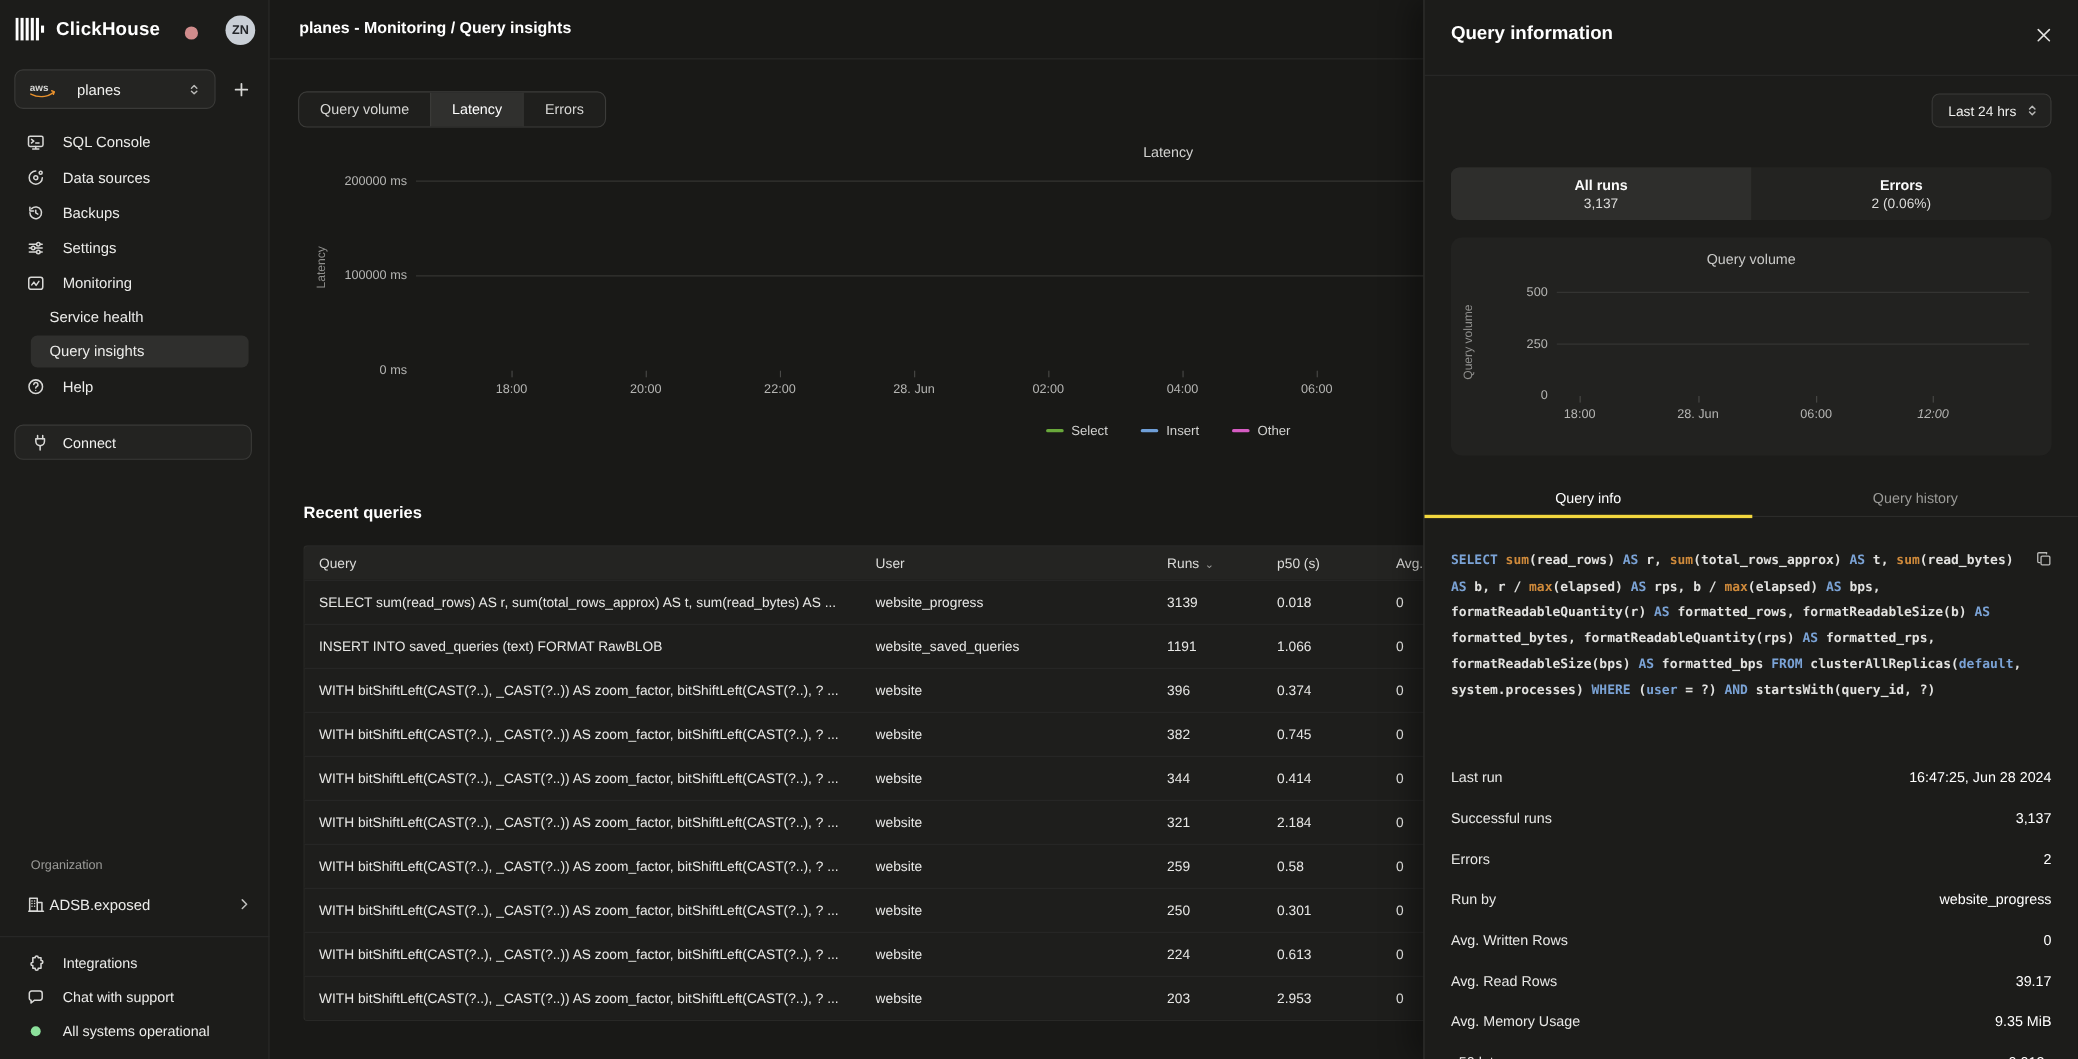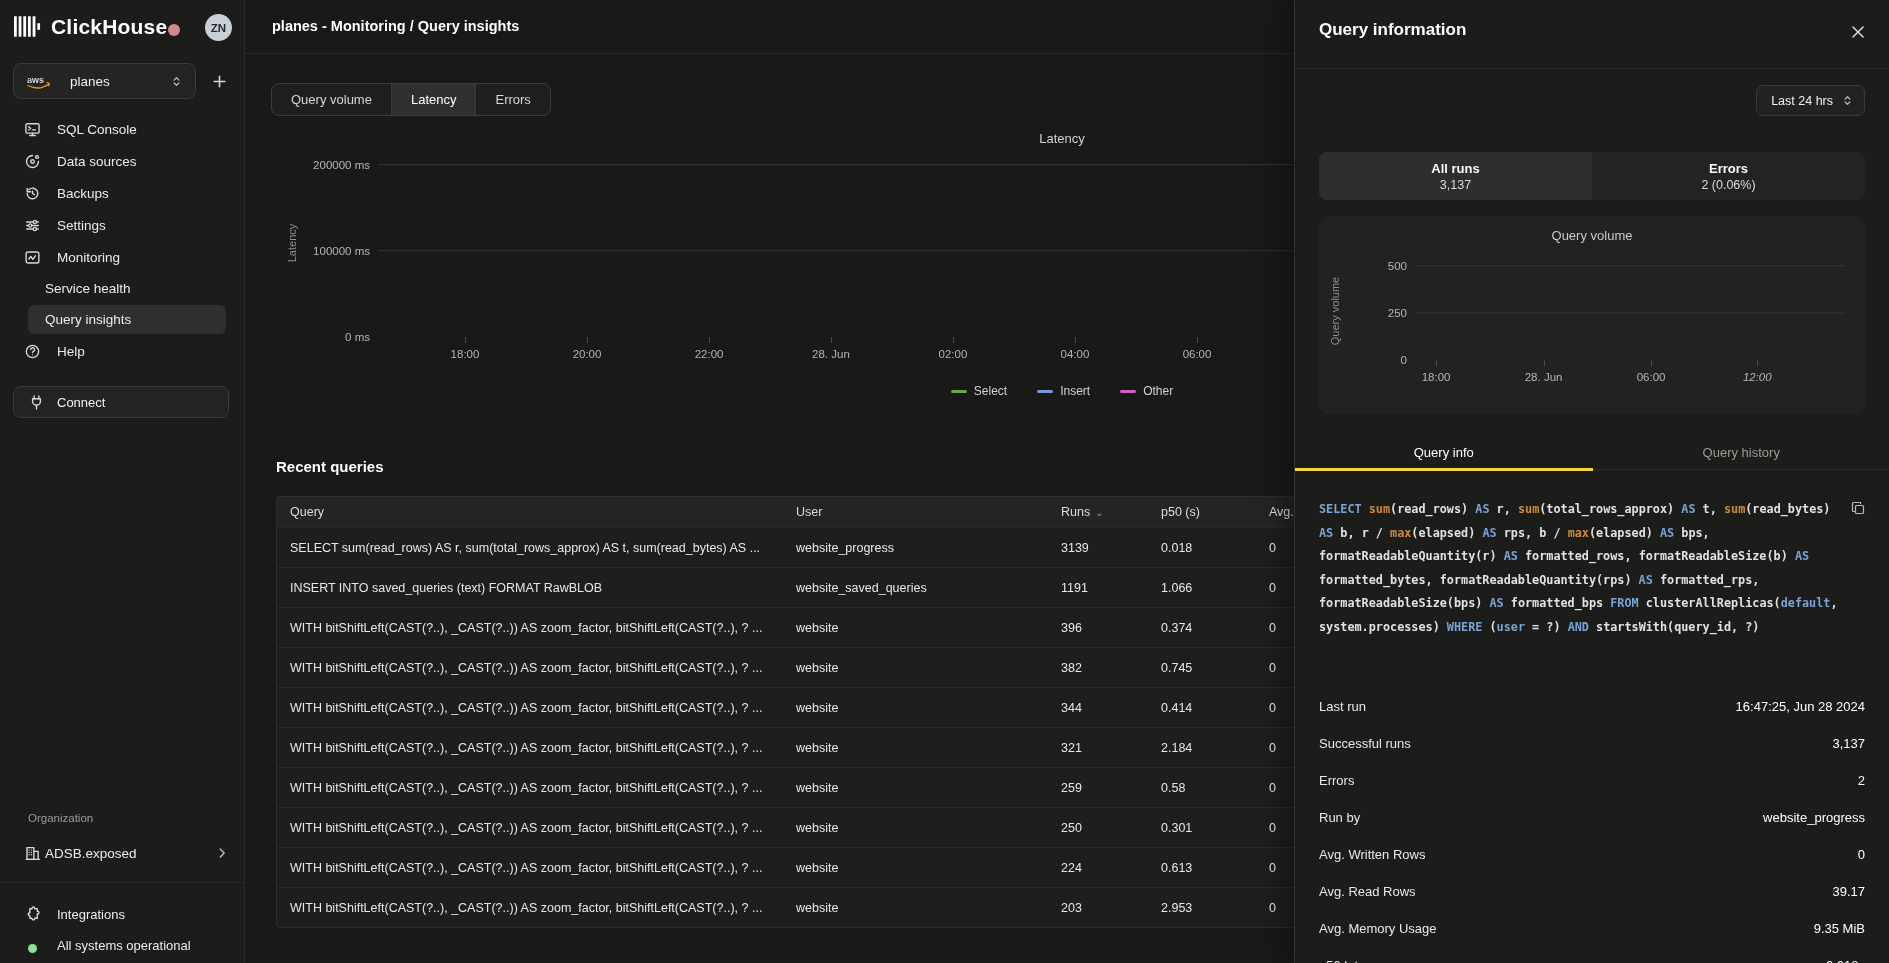--- a/index.html
+++ b/index.html
@@ -7,21 +7,21 @@
 html,body{width:1889px;height:963px;overflow:hidden;background:#191917;
   font-family:"Liberation Sans",sans-serif;color:#ececea}
 #app{position:relative;width:1889px;height:963px}
 
 
 #sidebar{position:absolute;left:0;top:0;width:245px;height:963px;background:#1c1c1a;
   border-right:1px solid #2a2a28;z-index:5}
 .brand-row{position:absolute;left:14px;top:14px;display:flex;align-items:center;gap:10px}
 .logo{width:27px;height:25px;color:#fff}
 .logo svg{width:100%;height:100%;display:block}
-.brand-name{font-size:21px;font-weight:700;color:#fff;letter-spacing:.2px}
+.brand-name{font-size:17px;font-weight:700;color:#fff;letter-spacing:.2px}
 .notif-dot{position:absolute;left:168px;top:24px;width:12px;height:12px;border-radius:50%;background:#d08c8c}
 .avatar{position:absolute;left:205px;top:14px;width:27px;height:27px;border-radius:50%;background:#c9cfd6;
   color:#23262a;font-size:11.5px;font-weight:700;display:flex;align-items:center;justify-content:center}
 .svc-select{position:absolute;left:13px;top:63px;width:183px;height:36px;background:#242422;
   border:1px solid #3a3a38;border-radius:8px;display:flex;align-items:center;gap:18px;padding:0 12px;cursor:pointer}
 .aws{width:26px;height:15px;flex:0 0 26px}
 .svc-label{font-size:13.5px;color:#f0f0ee;flex:1}
 .updown{width:13px;height:13px;color:#b9b9b7}
 .add-btn{position:absolute;left:206px;top:68px;width:26px;height:26px;display:flex;align-items:center;
   justify-content:center;color:#cfcfcd;cursor:pointer;border-radius:6px}
@@ -31,21 +31,21 @@
 .nav-item{height:32px;display:flex;align-items:center;padding-left:24px;gap:16px;font-size:13.5px;color:#ececea;cursor:pointer}
 .sub-item{height:31px;display:flex;align-items:center;padding-left:45px;font-size:13.5px;color:#ececea;cursor:pointer}
 .sub-item.active{margin:1px 16px 1px 28px;padding-left:17px;background:#2f2f2d;border-radius:6px;height:29px}
 .connect-btn{position:absolute;left:13px;top:386px;width:216px;height:32px;border:1px solid #3a3a38;background:#232321;
   border-radius:8px;display:flex;align-items:center;gap:12px;padding:0 14px;font-size:13px;color:#f0f0ee;cursor:pointer}
 #side-footer{position:absolute;left:0;bottom:0;width:245px;padding-bottom:10px}
 .org-heading{padding:0 0 12px 28px;font-size:11.5px;color:#9b9b98}
 .org-row{height:34px;display:flex;align-items:center;gap:4px;padding:0 16px 0 24px;font-size:13.5px;cursor:pointer}
 .org-row .chev{margin-left:auto;width:14px;height:14px;color:#bdbdbb}
 .foot-sep{border-top:1px solid #2a2a28;margin-top:12px;padding-top:8px}
-.foot-row{height:31px;display:flex;align-items:flex-end;gap:16px;padding-left:24px;font-size:13px;color:#ececea;cursor:pointer}
+.foot-row{height:31px;display:flex;align-items:center;gap:16px;padding-left:24px;font-size:13px;color:#ececea;cursor:pointer}
 .status-wrap{display:flex;align-items:center;justify-content:center;width:17px}
 .status-dot{width:9px;height:9px;border-radius:50%;background:#8ce09b}
 
 
 #main{position:absolute;left:245px;top:0;width:1644px;height:963px}
 #main-header{position:absolute;left:0;top:0;width:1060px;height:54px;border-bottom:1px solid #2a2a28}
 #page-title{position:absolute;left:27px;top:18px;font-size:14.5px;font-weight:700;color:#fff}
 .seg{position:absolute;left:26px;top:83px;height:33px;display:flex;border:1px solid #3c3c3a;border-radius:8px;
   overflow:hidden;background:#1f1f1d}
 .seg-cell{display:flex;align-items:center;justify-content:center;padding:0 19px;font-size:13px;color:#d6d6d4;
@@ -261,20 +261,28 @@
       <div class="foot-sep">
         <div class="foot-row">
           <span class="ic">
               <svg viewBox="0 0 16 16" fill="none" stroke="currentColor" stroke-width="1.3" stroke-linecap="round" stroke-linejoin="round">
                 <path d="M5.5 3.5h2v-.3a1.3 1.3 0 0 1 2.6 0v.3h2.4v2.4h.3a1.3 1.3 0 0 1 0 2.6h-.3v4h-2.4v.3a1.3 1.3 0 0 1-2.6 0v-.3H5.5v-2.4h-.3a1.3 1.3 0 0 1 0-2.6h.3z"></path>
               </svg>
             </span>
           <span>Integrations</span>
         </div>
         <div class="foot-row">
+          <span class="ic">
+              <svg viewBox="0 0 16 16" fill="none" stroke="currentColor" stroke-width="1.3" stroke-linecap="round" stroke-linejoin="round">
+                <path d="M13.5 8.6a2 2 0 0 1-2 2H7l-3 2.4v-2.4h-.5a2 2 0 0 1-1-1.7V4.8a2 2 0 0 1 2-2h7a2 2 0 0 1 2 2z"></path>
+              </svg>
+            </span>
+          <span>Chat with support</span>
+        </div>
+        <div class="foot-row">
           <span class="status-wrap">
               <span class="status-dot"></span>
             </span>
           <span>All systems operational</span>
         </div>
       </div>
     </div>
   </div>
 
   <div id="main">

